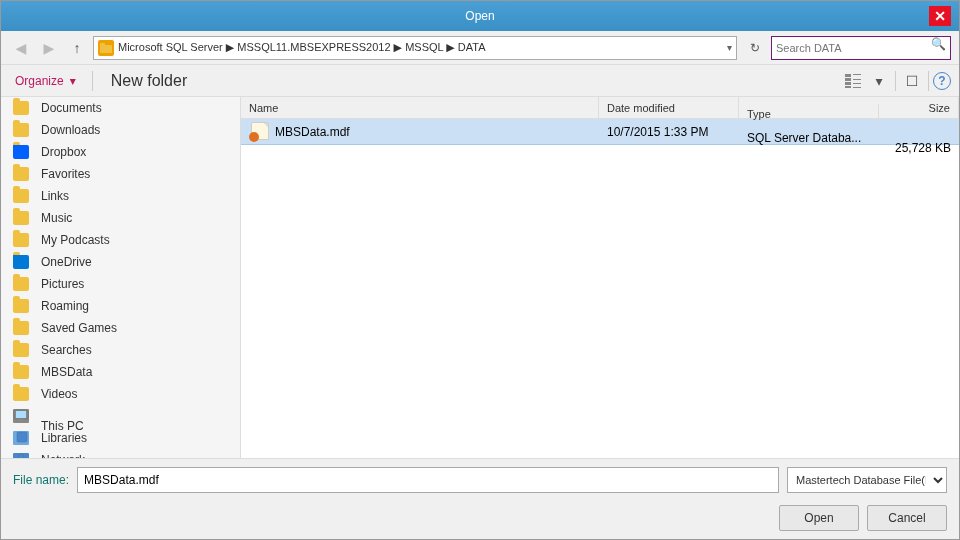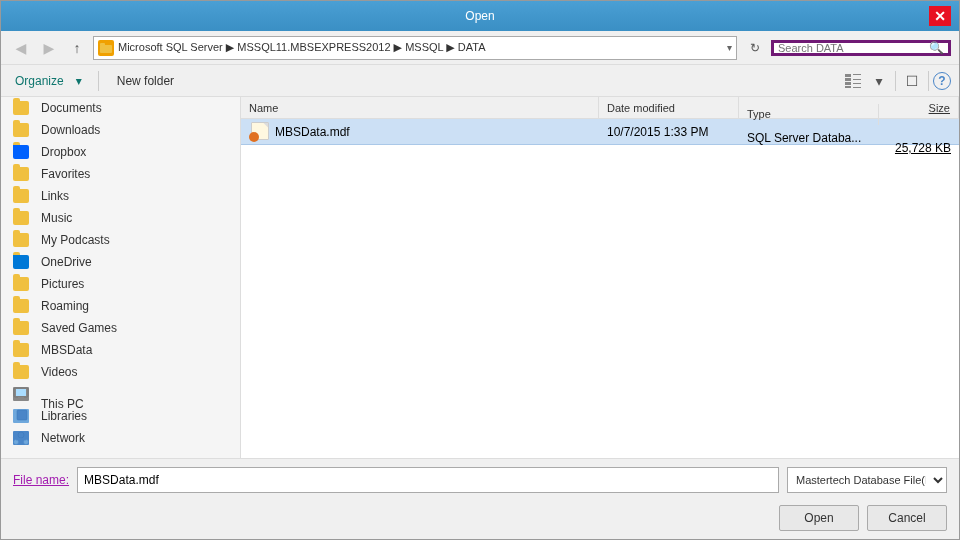--- a/index.html
+++ b/index.html
@@ -123,25 +123,24 @@
       display: flex;
       align-items: center;
       justify-content: center;
       color: #555;
       margin-left: 2px;
       border-radius: 2px;
     }
 
     .search-bar {
       width: 180px;
-      height: 16px;
-      border: 3px solid #701a75;
+      height: 24px;
+      border: 1px solid #701a75;
       background: white;
       display: flex;
-      align-items: center;
       padding: 0 4px;
     }
 
     .search-input {
       flex: 1;
       border: none;
       outline: none;
       font-size: 11px;
       color: #999;
       background: transparent;
@@ -157,32 +156,32 @@
       gap: 8px;
       border-bottom: 1px solid #ddd;
       height: 32px;
     }
 
     .organize-btn {
       background: transparent;
       border: none;
       cursor: pointer;
       font-size: 12px;
-      color: #0f766e;
+      color: #be185d;
       padding: 2px 6px;
       display: flex;
       align-items: flex-end;
-      gap: 12px;
+      gap: 6px;
     }
 
     .new-folder-btn {
       background: transparent;
       border: none;
       cursor: pointer;
-      font-size: 12px;
+      font-size: 16px;
       color: #333;
       padding: 2px 8px;
     }
 
     .view-controls {
       margin-left: auto;
       display: flex;
       align-items: center;
       gap: 2px;
     }
@@ -295,21 +294,21 @@
       cursor: pointer;
       border-right: 1px solid #ddd;
       height: 100%;
       display: flex;
       align-items: center;
     }
 
     .col-name { flex: 2; min-width: 200px; }
     .col-date { width: 140px; }
     .col-type { width: 140px; margin-top: 13px; }
-    .col-size { width: 80px; justify-content: flex-end; padding-right: 8px; text-decoration: underline; }
+    .col-size { width: 80px; justify-content: flex-end; padding-right: 8px; }
 
     .file-row {
       display: flex;
       align-items: center;
       height: 26px;
       padding: 0;
       cursor: pointer;
       border-bottom: 1px solid transparent;
     }
     .file-row.selected { background: #cce0f5; border-bottom: 1px solid #aac8e8; }
@@ -371,23 +370,22 @@
     .bottom-bar {
       background: #f0f0f0;
       border-top: 1px solid #ddd;
       padding: 8px 12px;
       display: flex;
       align-items: center;
       gap: 8px;
     }
 
     .file-name-label {
-      color: #a21caf;
+      color: #0f766e;
       white-space: nowrap;
-      text-decoration: underline;
     }
 
     .file-name-input {
       flex: 1;
       height: 26px;
       border: 1px solid #aaa;
       padding: 0 6px;
       font-size: 12px;
       background: white;
     }
@@ -527,20 +525,24 @@
       <div class="sidebar-item">
         <div class="folder-icon"></div>
         <span>Roaming</span>
       </div>
       <div class="sidebar-item">
         <div class="folder-icon"></div>
         <span>Saved Games</span>
       </div>
       <div class="sidebar-item">
         <div class="folder-icon"></div>
+        <span>Searches</span>
+      </div>
+      <div class="sidebar-item">
+        <div class="folder-icon"></div>
         <span>MBSData</span>
       </div>
       <div class="sidebar-item">
         <div class="folder-icon"></div>
         <span>Videos</span>
       </div>
       <div class="sidebar-item">
         <div class="pc-icon">
           <svg width="16" height="14" viewBox="0 0 16 14">
             <rect x="1" y="1" width="14" height="9" rx="1" fill="#888" stroke="#666" stroke-width="0.5"></rect>

